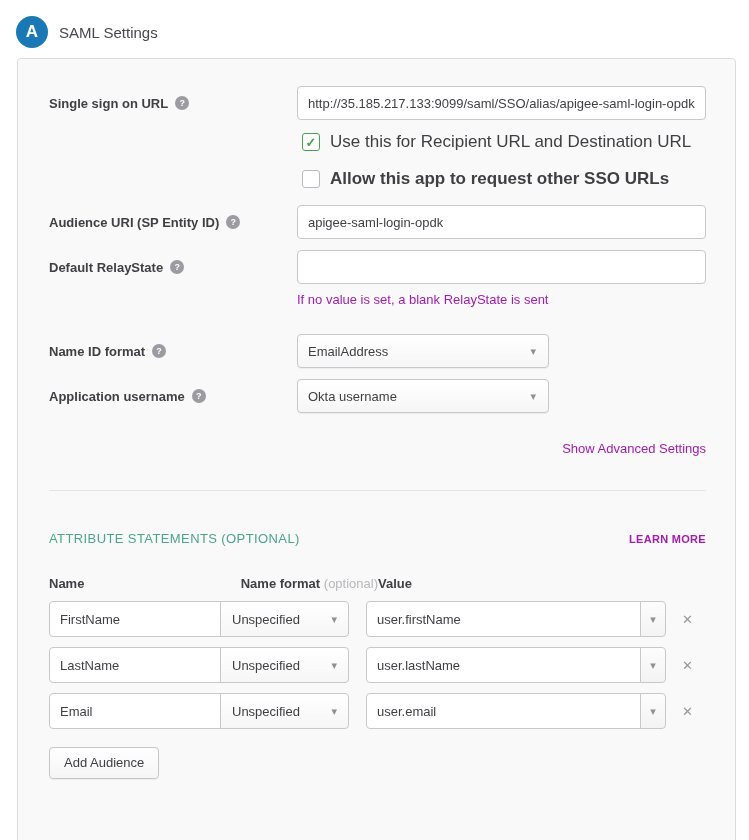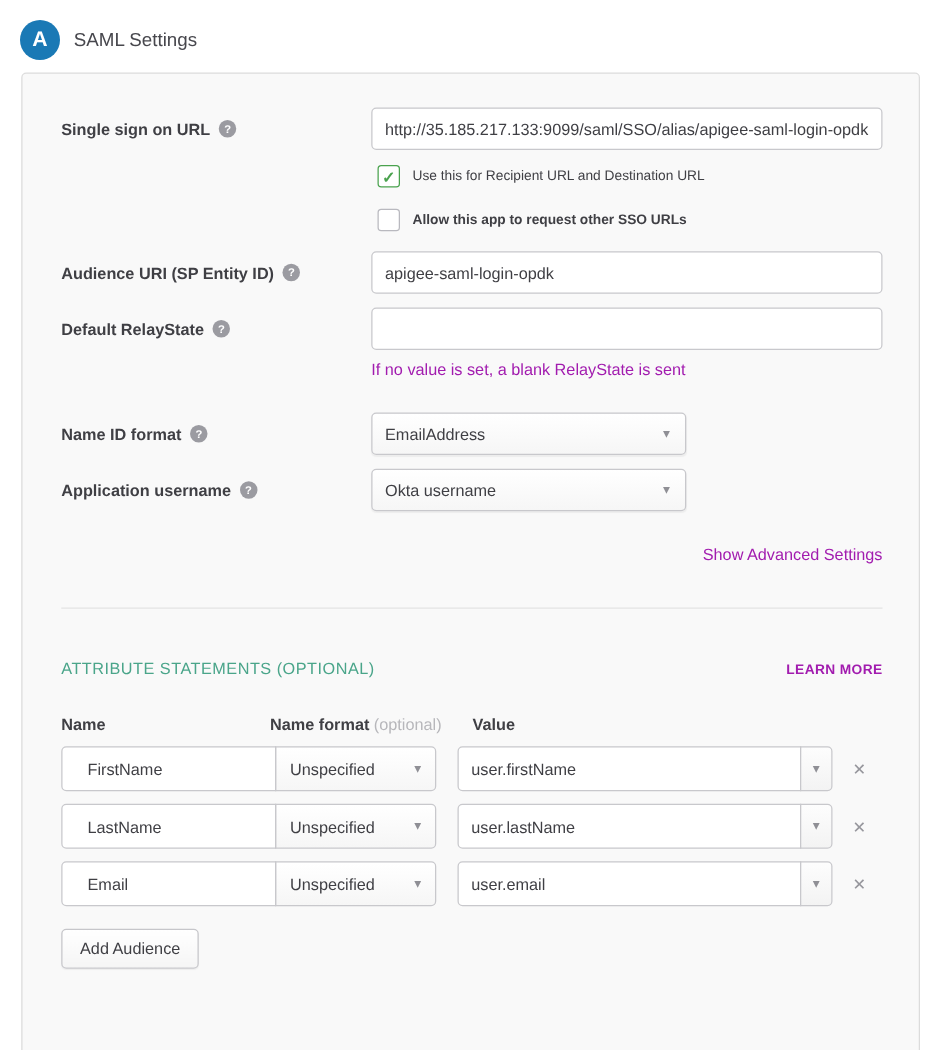--- a/index.html
+++ b/index.html
@@ -73,21 +73,21 @@
   .checkbox {
     box-sizing: border-box;
     width: 18px; height: 18px;
     background: #fff; border: 1px solid #b9b9bf; border-radius: 3px;
     display: flex; align-items: center; justify-content: center;
     font-size: 13px; line-height: 1;
     color: transparent;
     flex: 0 0 auto;
   }
   .checkbox.checked { border-color: #4aa24e; color: #4aa24e; font-weight: bold; }
-  .checkbox-label { font-size: 11px; color: #3f3f44; }
+  .checkbox-label { font-size: 17px; color: #3f3f44; }
 
   .helper-text {
     margin-left: 248px; margin-top: 8px;
     font-size: 13px; color: #a21caf;
   }
 
   .select-box {
     box-sizing: border-box;
     width: 252px; height: 34px;
     border: 1px solid #c8c8cc; border-radius: 4px;
@@ -108,30 +108,30 @@
     margin: 33px 0 0 0;
   }
   .attr-header-row {
     display: flex; align-items: baseline; justify-content: space-between;
     margin-top: 40px;
   }
   .learn-more { font-size: 11px; font-weight: 600; letter-spacing: .3px; }
 
   .attr-col-headers { display: flex; margin-top: 30px; font-size: 13px; color: #3f3f44; }
   .col-h-name { width: 167px; font-weight: bold; }
-  .col-h-format { width: 162px; font-weight: bold; }
+  .col-h-format { width: 162px; font-weight: bold; text-align: right; }
   .col-h-format .optional { font-weight: normal; color: #b7b7bb; }
   .col-h-value { font-weight: bold; }
 
   .attr-row { display: flex; align-items: center; margin-top: 10px; }
   .attr-name-input {
     box-sizing: border-box; width: 172px; height: 36px;
     border: 1px solid #c8c8cc; border-radius: 4px 0 0 4px;
     background: #fff; font-family: "Liberation Sans", sans-serif;
-    font-size: 13px; color: #3f3f44; padding: 0 20px; outline: none;
+    font-size: 13px; color: #3f3f44; padding: 0 10px; outline: none;
     position: relative;
   }
   .attr-format-select {
     box-sizing: border-box; width: 129px; height: 36px;
     margin-left: -1px;
     border: 1px solid #c8c8cc; border-radius: 0 4px 4px 0;
     background: linear-gradient(#ffffff, #f6f6f6);
     display: flex; align-items: center; justify-content: space-between;
     padding: 0 11px; font-size: 13px; color: #3f3f44; cursor: default;
   }

